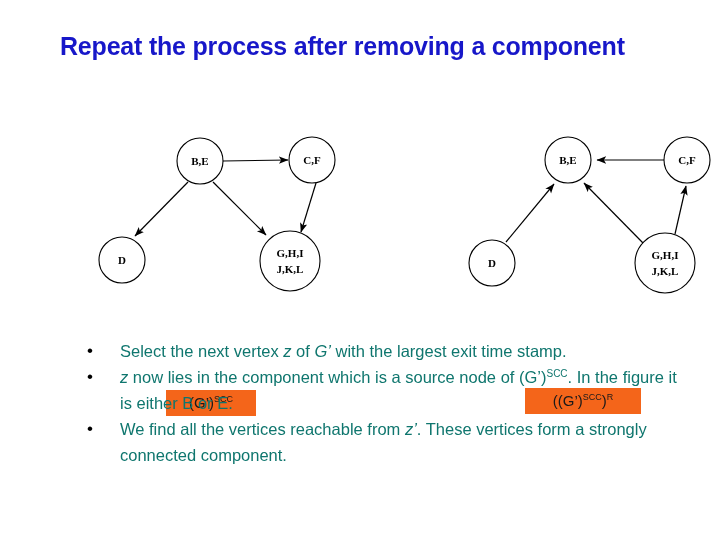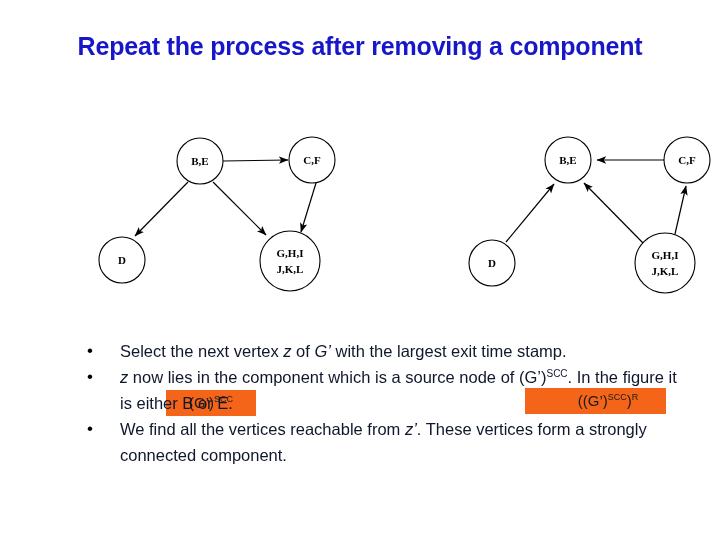--- a/index.html
+++ b/index.html
@@ -15,21 +15,20 @@
     font-family: "Liberation Sans", sans-serif;
     color: #000000;
   }
 
   
   #slide-title {
     position: absolute;
     left: 60px;
     top: 30px;
     width: 600px;
-    text-align: center;
     color: #1717c9;
     font-weight: bold;
     font-size: 25px;
     line-height: 32px;
     letter-spacing: -0.2px;
   }
 
   
   #figure-area {
     position: absolute;
@@ -83,21 +82,21 @@
     height: 26px;
     text-align: center;
     white-space: nowrap;
   }
   .caption-box sup {
     font-size: 9px;
     vertical-align: super;
     line-height: 0;
   }
   #caption-left  { left: 166px; top: 272px; width: 90px; }
-  #caption-right { left: 525px; top: 270px; width: 116px; padding-left: 25px; }
+  #caption-right { left: 525px; top: 270px; width: 116px; }
 
   
   #bullet-list {
     position: absolute;
     left: 84px;
     top: 338px;
     width: 600px;
   }
   .bullet-row {
     display: flex;
@@ -110,21 +109,21 @@
     font-size: 17px;
     line-height: 26px;
     text-align: left;
     padding-left: 3px;
     box-sizing: border-box;
   }
   .bullet-text {
     flex: 1;
     font-size: 16.5px;
     line-height: 26px;
-    color: #0f172a;
+    color: #0f766e;
   }
   .bullet-text i { font-style: italic; }
   .bullet-text sup {
     font-size: 10px;
     vertical-align: super;
     line-height: 0;
   }
 </style>
 </head>
 <body>

